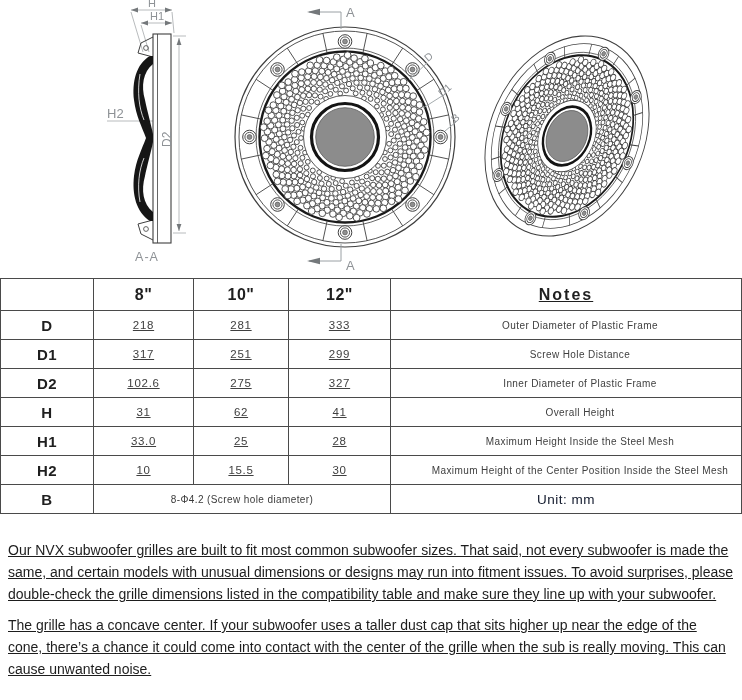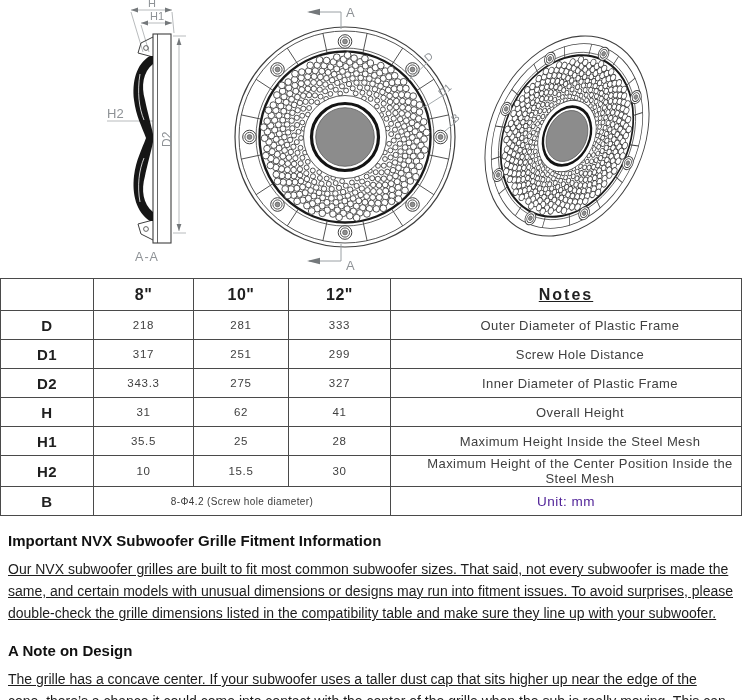--- a/index.html
+++ b/index.html
@@ -10,24 +10,24 @@
   svg.drawing { display:block; }
   .meshdots circle { fill:#fff; stroke:#3c3c3c; stroke-width:.9; }
   .dimtext { fill:#8e9296; font-family:"Liberation Sans",sans-serif; }
 
   table.dims { width:742px; border-collapse:collapse; table-layout:fixed; margin-top:6px; }
   .dims th, .dims td { border:1px solid #4a4a4a; text-align:center; vertical-align:middle; padding:0; background:#fff; }
   .dims thead th { height:32px; font-size:16px; font-weight:bold; color:#1f1f1f; letter-spacing:.5px; }
   .dims thead th.notes-h { letter-spacing:2px;text-decoration:underline; }
   .dims td { height:29px; }
   td.rl { font-weight:bold; font-size:15px; color:#1f1f1f; letter-spacing:.5px; }
-  td.v  { font-size:11.5px; color:#404040; letter-spacing:.7px; }
-  td.n  { font-size:13px; color:#404040; letter-spacing:.4px;padding-left:28px; }
+  td.v  { font-size:11.5px; color:#404040; letter-spacing:.7px;text-decoration:underline; }
+  td.n  { font-size:10px; color:#404040; letter-spacing:.4px;padding-left:28px; }
   td.bv { font-size:10px; color:#3a3a3a; letter-spacing:.4px; }
-  td.unit { font-size:13.5px; color:#4c1d95; letter-spacing:.5px;border-radius:13px; }
+  td.unit { font-size:13.5px; color:#0f172a; letter-spacing:.5px;border-radius:13px; }
 
   .text { padding:16px 8px 12px 8px; }
   .text h3 { font-size:15px; margin:0; color:#111; }
   .text h3.second { margin-top:18px; }
   .text p { font-size:14px; line-height:22px; margin:9px 0 0 0; color:#1d1d1d;text-decoration:underline; }
 </style>
 </head>
 <body>
 
 <div class="page">
@@ -1097,54 +1097,52 @@
       </tr>
       <tr>
         <td class="rl">D1</td>
         <td class="v">317</td>
         <td class="v">251</td>
         <td class="v">299</td>
         <td class="n">Screw Hole Distance</td>
       </tr>
       <tr>
         <td class="rl">D2</td>
-        <td class="v">343.3</td>
+        <td class="v">102.6</td>
         <td class="v">275</td>
         <td class="v">327</td>
         <td class="n">Inner Diameter of Plastic Frame</td>
       </tr>
       <tr>
         <td class="rl">H</td>
         <td class="v">31</td>
         <td class="v">62</td>
         <td class="v">41</td>
         <td class="n">Overall Height</td>
       </tr>
       <tr>
         <td class="rl">H1</td>
-        <td class="v">35.5</td>
+        <td class="v">33.0</td>
         <td class="v">25</td>
         <td class="v">28</td>
         <td class="n">Maximum Height Inside the Steel Mesh</td>
       </tr>
       <tr>
         <td class="rl">H2</td>
         <td class="v">10</td>
         <td class="v">15.5</td>
         <td class="v">30</td>
         <td class="n">Maximum Height of the Center Position Inside the Steel Mesh</td>
       </tr>
       <tr>
         <td class="rl">B</td>
         <td class="bv" colspan="3">8-Φ4.2 (Screw hole diameter)</td>
         <td class="unit">Unit: mm</td>
       </tr>
     </tbody>
   </table>
 
   <div class="text">
-    <h3>Important NVX Subwoofer Grille Fitment Information</h3>
     <p>Our NVX subwoofer grilles are built to fit most common subwoofer sizes. That said, not every subwoofer is made the same, and certain models with unusual dimensions or designs may run into fitment issues. To avoid surprises, please double-check the grille dimensions listed in the compatibility table and make sure they line up with your subwoofer.</p>
-    <h3 class="second">A Note on Design</h3>
     <p>The grille has a concave center. If your subwoofer uses a taller dust cap that sits higher up near the edge of the cone, there’s a chance it could come into contact with the center of the grille when the sub is really moving. This can cause unwanted noise.</p>
   </div>
 
 </div>
 
 </body></html>

